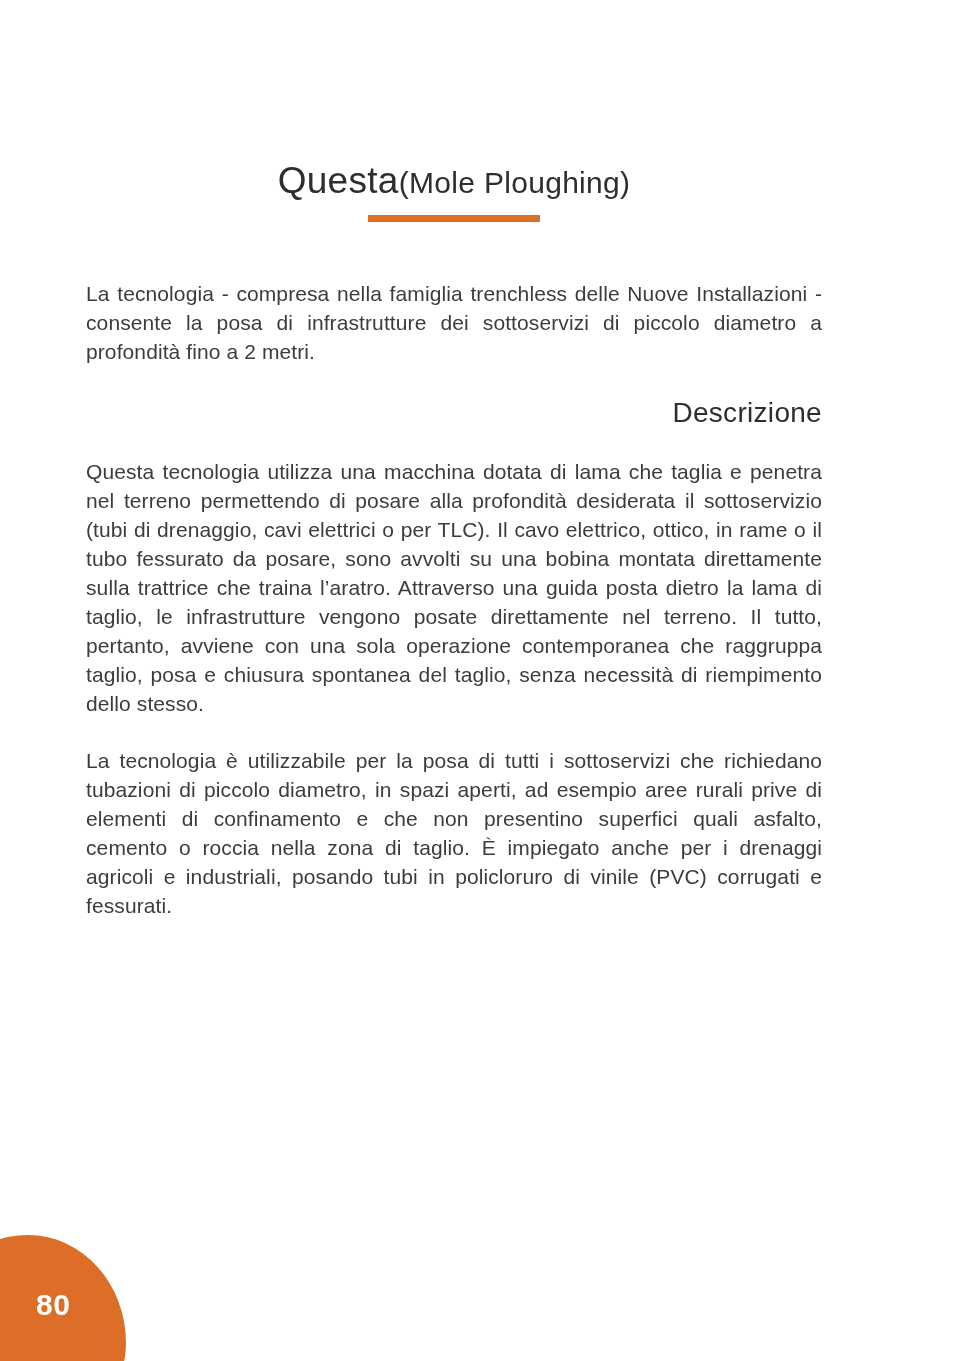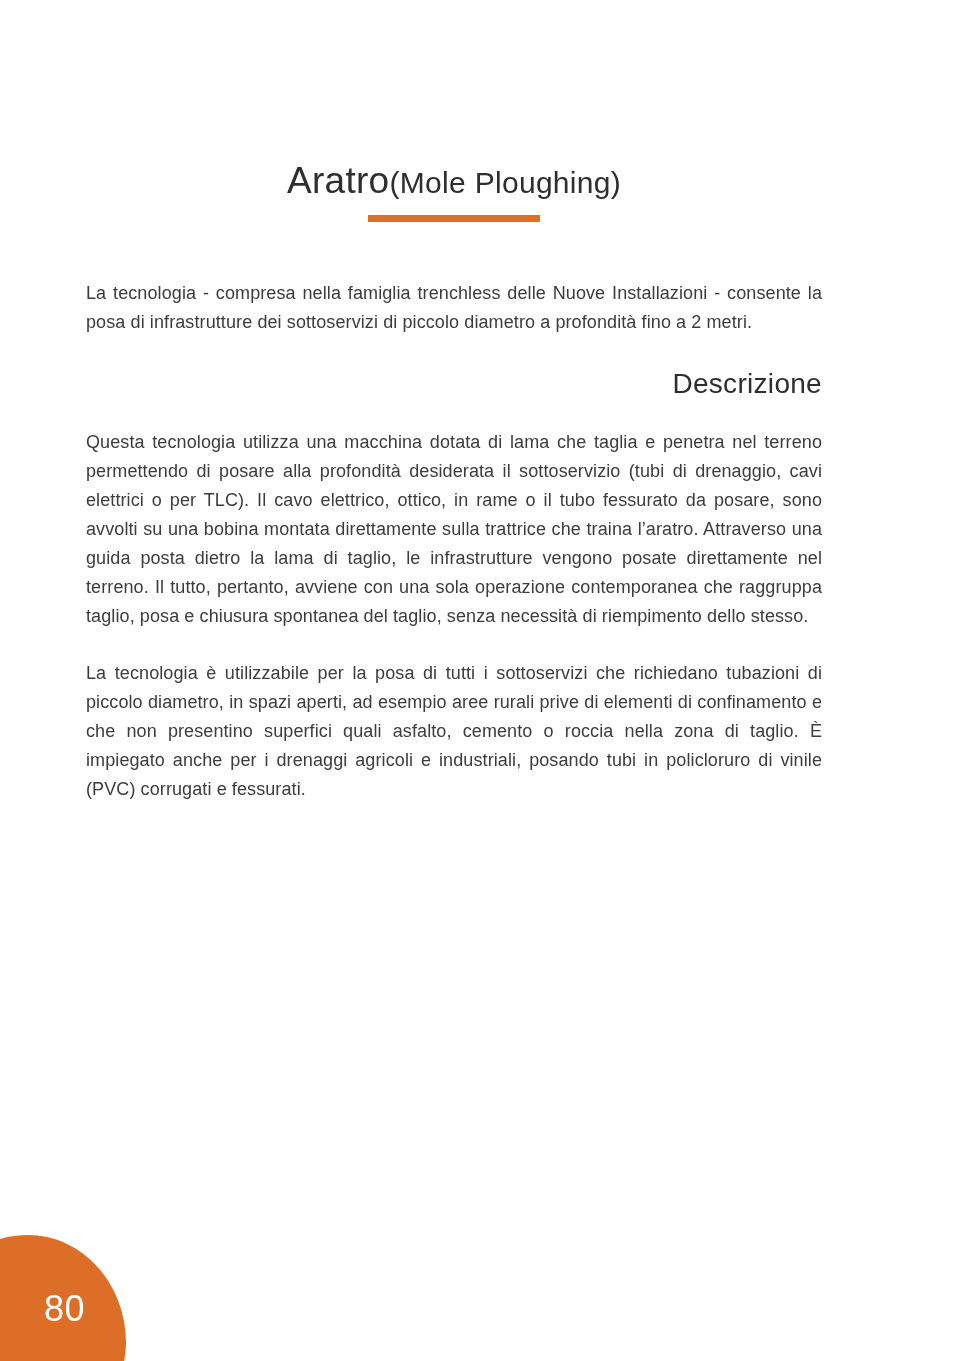--- a/index.html
+++ b/index.html
@@ -33,21 +33,21 @@
     color: #2e2e2e;
   }
   .title-rule {
     width: 172px;
     height: 7px;
     margin: 12px auto 0;
     background: #dd6f28;
   }
   .content p {
     margin: 28px 0 0;
-    font-size: 18px;
+    font-size: 21px;
     font-weight: 300;
     line-height: 29px;
     text-align: justify;
     letter-spacing: 0.1px;
     color: #3c3c3c;
   }
   .content p.first { margin-top: 57px; }
   h2 {
     margin: 30px 0 0;
     font-size: 28px;
@@ -61,36 +61,36 @@
     position: absolute;
     left: -70px;
     top: 1235px;
     width: 196px;
     height: 200px;
     background: #dc6e28;
     border-radius: 50% 50% 48% 52% / 48% 54% 46% 52%;
   }
   .page-blob .page-number {
     position: absolute;
-    left: 114px;
+    left: 106px;
     top: 53px;
-    font-size: 36px;
-    font-weight: 400;
+    font-size: 30px;
+    font-weight: 700;
     color: #ffffff;
     letter-spacing: 0.5px;
   }
 </style>
 </head>
 <body>
 
 <div class="page">
   <div class="content">
 
     <header>
-      <h1><span>Aratro</span><span class="subtitle">(Mole Ploughing)</span></h1>
+      <h1><span>Questa</span><span class="subtitle">(Mole Ploughing)</span></h1>
       <div class="title-rule"></div>
     </header>
 
     <p class="first">La tecnologia - compresa nella famiglia trenchless delle Nuove Installazioni - consente la posa di infrastrutture dei sottoservizi di piccolo diametro a profondità fino a 2 metri.</p>
 
 
     <h2>Descrizione</h2>
 
     <p>Questa tecnologia utilizza una macchina dotata di lama che taglia e penetra nel terreno permettendo di posare alla profondità desiderata il sottoservizio (tubi di drenaggio, cavi elettrici o per TLC). Il cavo elettrico, ottico, in rame o il tubo fessurato da posare, sono avvolti su una bobina montata direttamente sulla trattrice che traina l’aratro. Attraverso una guida posta dietro la lama di taglio, le infrastrutture vengono posate direttamente nel terreno. Il tutto, pertanto, avviene con una sola operazione contemporanea che raggruppa taglio, posa e chiusura spontanea del taglio, senza necessità di riempimento dello stesso.</p>
 

